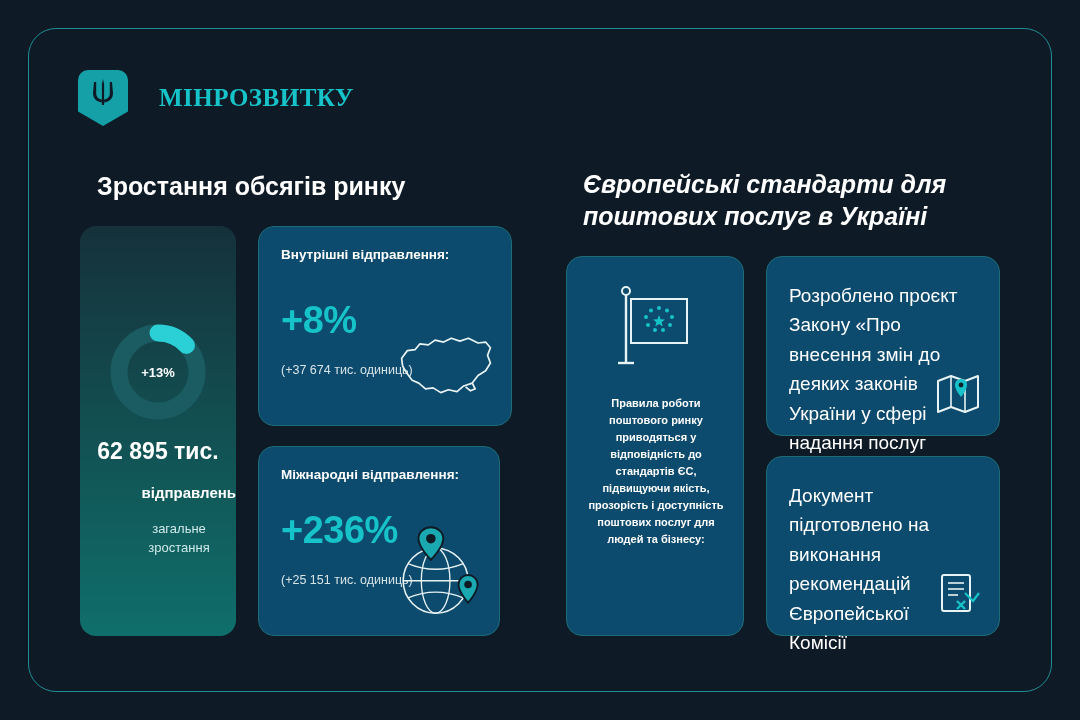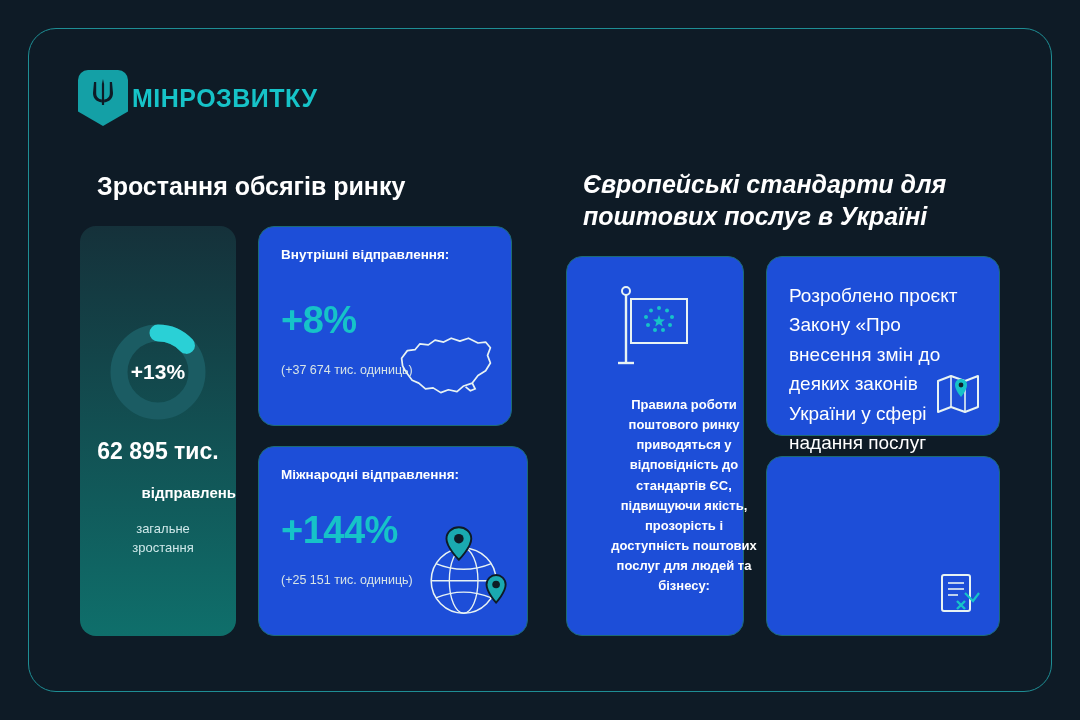--- a/index.html
+++ b/index.html
@@ -19,21 +19,21 @@
     left: 28px; top: 28px;
     width: 1024px; height: 664px;
     border: 1.5px solid #1e8e94;
     border-radius: 28px;
   }
 
   
   .logo-row {
     position: absolute;
     left: 78px; top: 70px;
-    display: flex; align-items: center; gap: 4px;
+    display: flex; align-items: center; gap: 31px; font-family: Liberation Serif, serif;
   }
   .logo-badge {
     width: 50px; height: 56px;
     background: #14a0a6;
     border-radius: 10px 10px 10px 10px;
     clip-path: polygon(0 0, 100% 0, 100% 74%, 50% 100%, 0 74%);
     display: flex; align-items: flex-start; justify-content: center;
     padding-top: 9px;
   }
   .trident { width: 22px; height: 30px; }
@@ -54,55 +54,55 @@
     margin-left: 17px;
   }
   #title-left { left: 80px; top: 170px; width: 430px; }
   #title-right { left: 566px; top: 168px; width: 430px; font-style: italic; }
 
   
   .card {
     position: absolute;
     border: 1px solid #1d6b74;
     border-radius: 16px;
-    background: #1d4ed8;
+    background: #0c4a6e;
   }
 
   
   #card-donut {
     left: 80px; top: 226px; width: 156px; height: 410px;
     background: linear-gradient(180deg, #15313a 0%, #0f6f6b 100%);
     border: none;
     border-radius: 16px;
   }
   .donut-wrap {
     position: absolute; left: 50%; top: 96px; transform: translateX(-50%);
     width: 100px; height: 100px;
   }
   .donut-label {
     position: absolute; left: 0; top: 0; width: 100px; height: 100px;
     display: flex; align-items: center; justify-content: center;
-    color: #ffffff; font-size: 21px; font-weight: bold;
+    color: #ffffff; font-size: 13px; font-weight: bold;
   }
   .big-num {
     position: absolute; left: 0; top: 212px; width: 156px;
     text-align: center; color: #ffffff; font-size: 23px; font-weight: bold;
   }
   .big-sub {
     position: absolute; left: 0; top: 258px; width: 156px;
     text-align: right; color: #ffffff; font-size: 15px; font-weight: bold;
   }
   .big-note {
-    position: absolute; left: 0; top: 294px; width: 156px;
+    position: absolute; left: 16px; top: 294px; width: 156px;
     text-align: center; color: #cfe9ea; font-size: 13px; line-height: 1.45; padding-left: 10px;
   }
 
   
   #card-domestic { left: 258px; top: 226px; width: 254px; height: 200px; }
-  #card-intl     { left: 258px; top: 446px; width: 270px; height: 190px; }
+  #card-intl     { left: 258px; top: 446px; width: 242px; height: 190px; }
   .card-label {
     position: absolute; left: 22px; top: 20px; width: 210px;
     color: #ffffff; font-size: 13.5px; font-weight: bold;
   }
   .pct {
     position: absolute; left: 22px;
     color: #16c3c8; font-size: 38px; font-weight: bold; letter-spacing: -0.5px;
   }
   #pct-domestic { top: 72px; }
   #pct-intl { top: 62px; }
@@ -122,22 +122,22 @@
   
   #card-rules {
     left: 566px; top: 256px; width: 178px; height: 380px;
   }
   .flag-icon {
     position: absolute; left: 50%; top: 28px; transform: translateX(-50%);
     width: 80px; height: 86px;
   }
   .rules-text {
     position: absolute; left: 14px; top: 138px; width: 150px;
-    text-align: center; color: #ffffff; font-size: 13px;
-    font-weight: bold; line-height: 1.55; margin-left: 28px;
+    text-align: center; color: #ffffff; font-size: 11px;
+    font-weight: bold; line-height: 1.55;
   }
 
   #card-law { left: 766px; top: 256px; width: 234px; height: 180px; }
   #card-doc { left: 766px; top: 456px; width: 234px; height: 180px; }
   .right-text {
     position: absolute; left: 22px; top: 24px; width: 170px;
     color: #ffffff; font-size: 19px; line-height: 1.55;
   }
   .corner-icon {
     position: absolute; right: 18px; bottom: 18px; width: 46px; height: 46px;
@@ -183,21 +183,21 @@
     <div class="pct" id="pct-domestic">+8%</div>
     <div class="card-note" id="note-domestic">(+37 674 тис. одиниць)</div>
     <svg class="map-ua" viewBox="0 0 110 80">
       <path d="M8 34 L14 26 L22 25 L27 19 L36 20 L43 15 L52 17 L60 13 L69 16 L78 13 L88 18 L96 17 L101 23 L98 31 L101 39 L96 47 L88 52 L82 60 L73 63 L66 69 L57 67 L49 70 L41 65 L33 66 L26 60 L19 57 L13 49 L9 42 Z" fill="none" stroke="#e8f3f3" stroke-width="1.8" stroke-linejoin="round"></path>
       <path d="M82 60 L85 66 L80 68 L75 64" fill="none" stroke="#e8f3f3" stroke-width="1.8"></path>
     </svg>
   </div>
 
   <div class="card" id="card-intl">
     <div class="card-label">Міжнародні відправлення:</div>
-    <div class="pct" id="pct-intl">+144%</div>
+    <div class="pct" id="pct-intl">+236%</div>
     <div class="card-note" id="note-intl">(+25 151 тис. одиниць)</div>
     <svg class="globe" viewBox="0 0 110 104">
       <circle cx="52" cy="58" r="34" fill="none" stroke="#e8f3f3" stroke-width="1.6"></circle>
       <ellipse cx="52" cy="58" rx="15" ry="34" fill="none" stroke="#e8f3f3" stroke-width="1.4"></ellipse>
       <line x1="18" y1="58" x2="86" y2="58" stroke="#e8f3f3" stroke-width="1.4"></line>
       <path d="M23 40 Q52 52 81 40" fill="none" stroke="#e8f3f3" stroke-width="1.4"></path>
       <path d="M23 76 Q52 64 81 76" fill="none" stroke="#e8f3f3" stroke-width="1.4"></path>
       <path d="M34 14 C34 7 40 2 47 2 C54 2 60 7 60 14 C60 23 47 36 47 36 C47 36 34 23 34 14 Z" fill="#1aa9b0" stroke="#0e1b26" stroke-width="2"></path>
       <circle cx="47" cy="14" r="5" fill="#0e1b26"></circle>
       <path d="M76 62 C76 56 81 52 86 52 C91 52 96 56 96 62 C96 70 86 81 86 81 C86 81 76 70 76 62 Z" fill="#1aa9b0" stroke="#0e1b26" stroke-width="2"></path>
@@ -232,20 +232,21 @@
     <svg class="corner-icon" viewBox="0 0 46 46">
       <path d="M3 10 L16 5 L30 10 L43 5 L43 36 L30 41 L16 36 L3 41 Z" fill="none" stroke="#e8f3f3" stroke-width="2" stroke-linejoin="round"></path>
       <line x1="16" y1="5" x2="16" y2="36" stroke="#e8f3f3" stroke-width="1.6"></line>
       <line x1="30" y1="10" x2="30" y2="41" stroke="#e8f3f3" stroke-width="1.6"></line>
       <path d="M20 14 C20 10 23 8 26 8 C29 8 32 10 32 14 C32 19 26 26 26 26 C26 26 20 19 20 14 Z" fill="#16c3c8"></path>
       <circle cx="26" cy="14" r="2.4" fill="#111f2b"></circle>
     </svg>
   </div>
 
   <div class="card" id="card-doc">
+    <div class="right-text">Документ підготовлено на виконання рекомендацій Європейської Комісії</div>
     <svg class="corner-icon" viewBox="0 0 46 46">
       <rect x="7" y="4" width="28" height="36" fill="none" stroke="#e8f3f3" stroke-width="2" rx="2"></rect>
       <line x1="13" y1="12" x2="29" y2="12" stroke="#e8f3f3" stroke-width="1.6"></line>
       <line x1="13" y1="18" x2="29" y2="18" stroke="#e8f3f3" stroke-width="1.6"></line>
       <line x1="13" y1="24" x2="23" y2="24" stroke="#e8f3f3" stroke-width="1.6"></line>
       <path d="M22 30 L30 38 M30 30 L22 38" stroke="#16c3c8" stroke-width="2.4"></path>
       <path d="M30 22 L38 30 L44 22" fill="none" stroke="#16c3c8" stroke-width="2.2"></path>
     </svg>
   </div>
 

